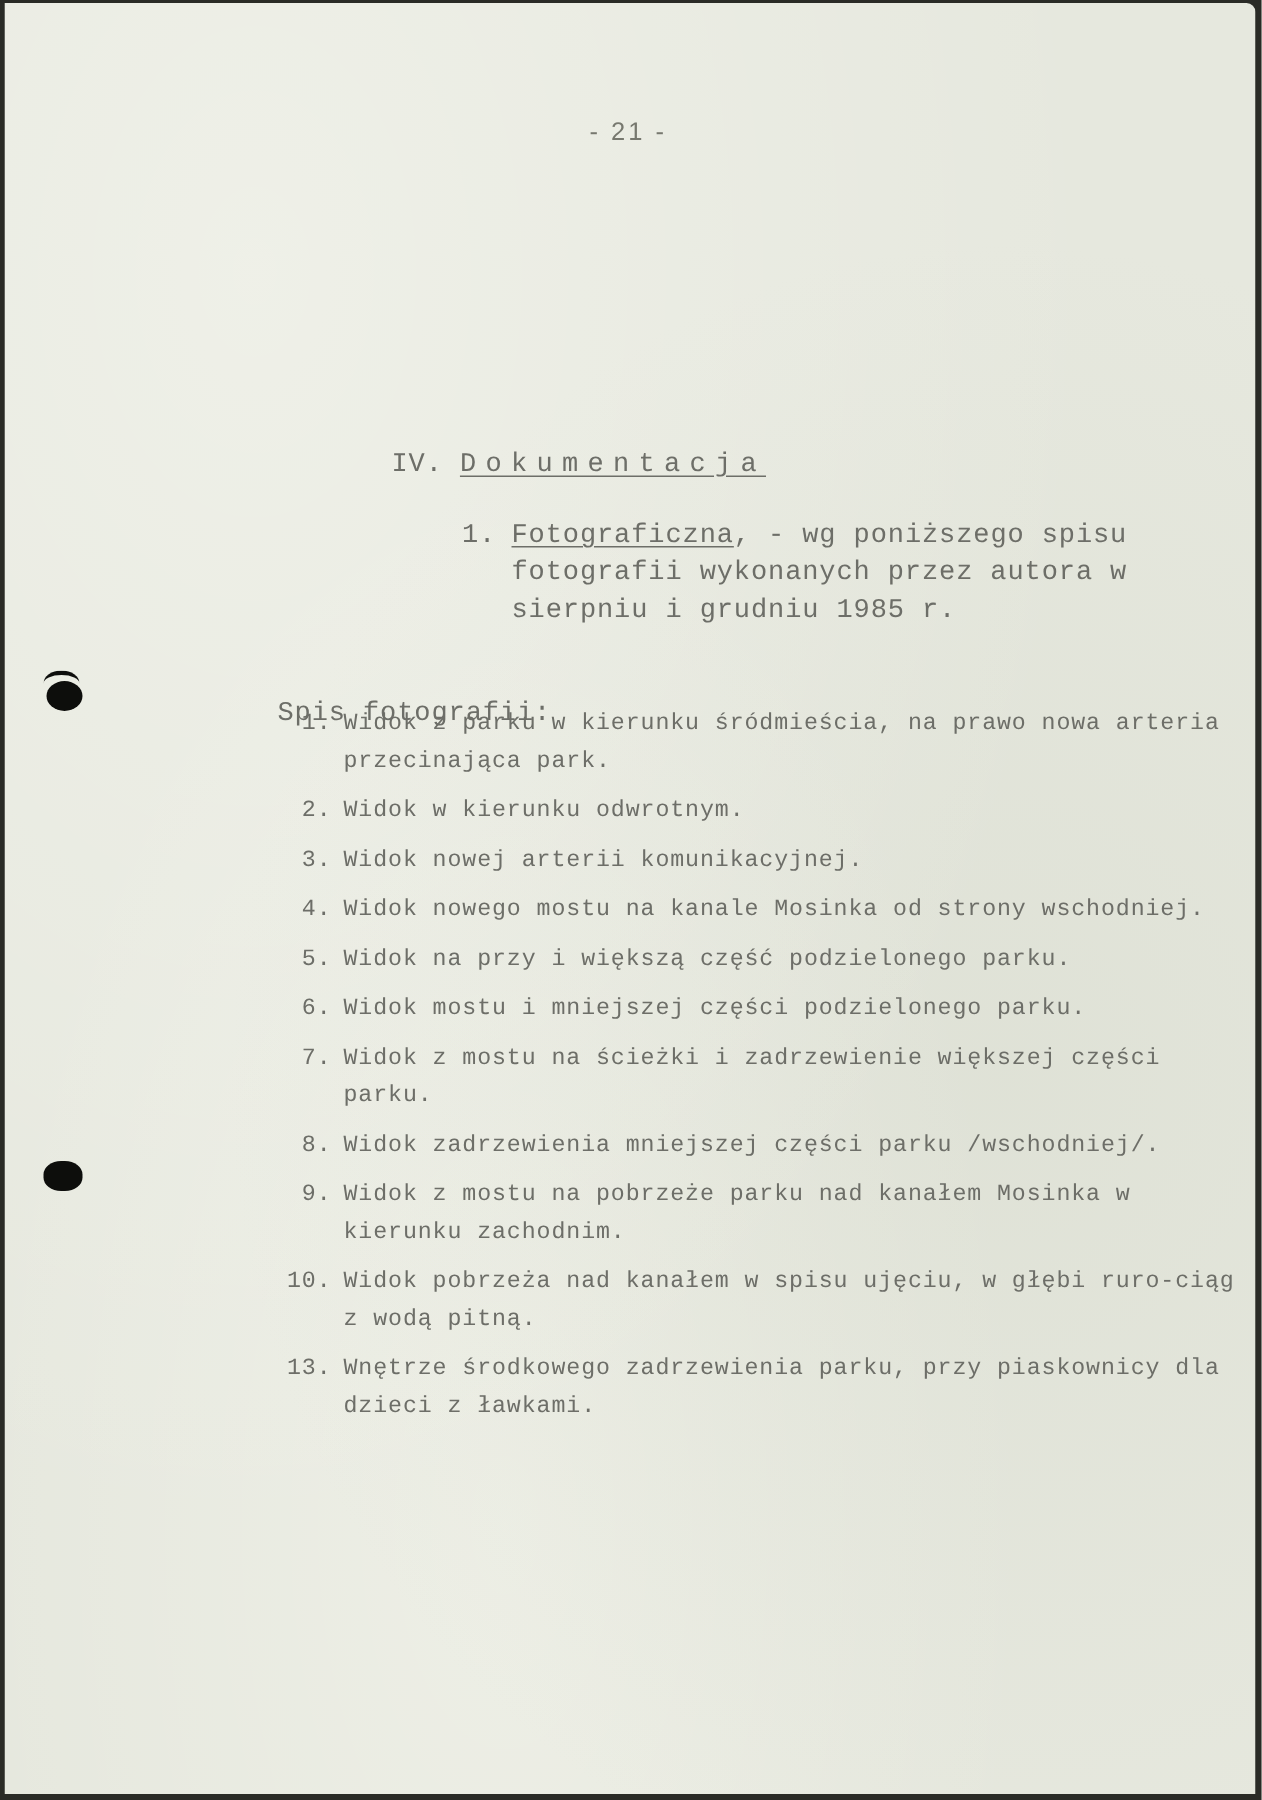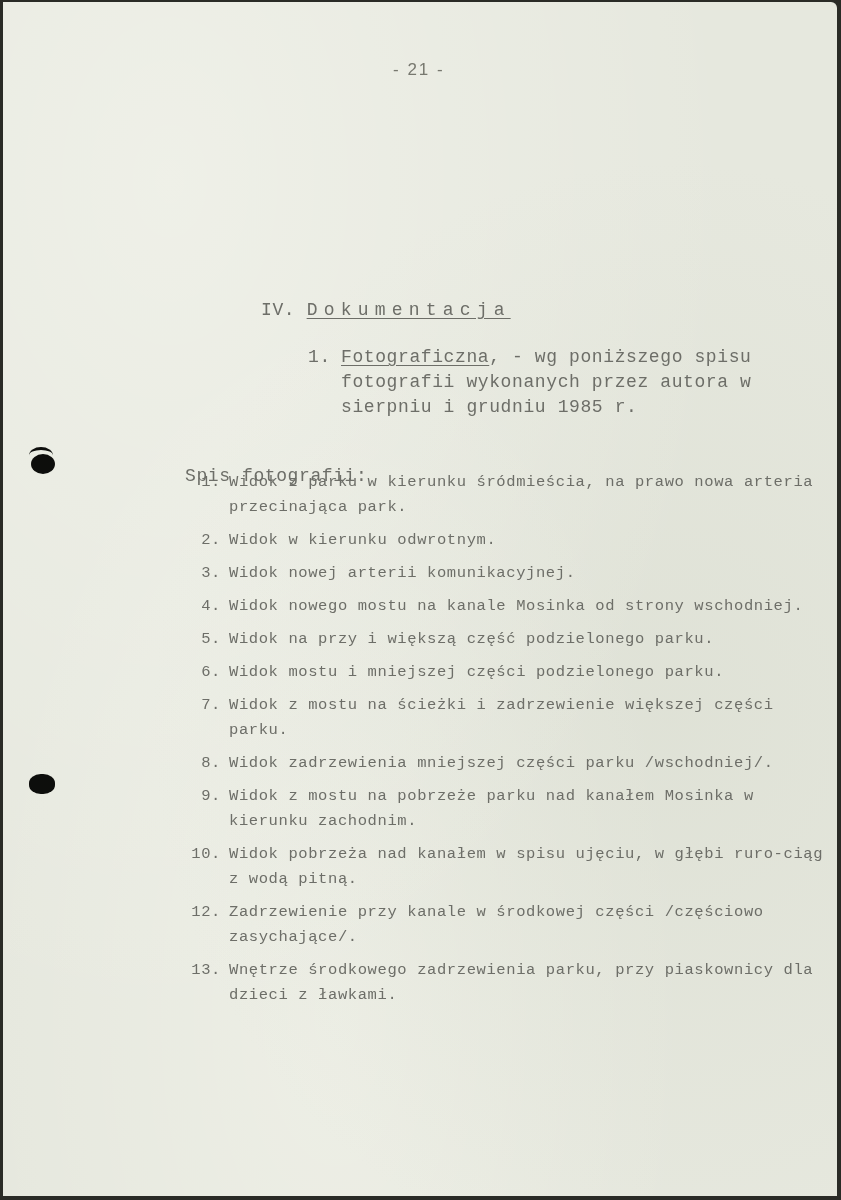--- a/index.html
+++ b/index.html
@@ -29,21 +29,21 @@
     }
     .text {
       color: #6d6e68;
       font-size: 18px;
       letter-spacing: 0.6px;
       white-space: pre;
       position: absolute;
     }
     .page-number {
       left: 390px;
-      top: 58px;
+      top: 76px;
       font-family: "Liberation Sans", sans-serif;
       font-size: 17px;
       letter-spacing: 2px;
       color: #77786f;
     }
     .section-heading {
       left: 258px;
       top: 298px;
     }
     .section-heading .title {
@@ -185,24 +185,20 @@
       </li>
     <li class="photo-item">
         <span class="num">9.</span>
         <span class="desc">Widok z mostu na pobrzeże parku nad kanałem Mosinka w kierunku zachodnim.</span>
       </li>
     <li class="photo-item">
         <span class="num">10.</span>
         <span class="desc">Widok pobrzeża nad kanałem w spisu ujęciu, w głębi ruro-ciąg z wodą pitną.</span>
       </li>
     <li class="photo-item">
-        <span class="num">12.</span>
-        <span class="desc">Zadrzewienie przy kanale w środkowej części /częściowo zasychające/.</span>
-      </li>
-    <li class="photo-item">
         <span class="num">13.</span>
         <span class="desc">Wnętrze środkowego zadrzewienia parku, przy piaskownicy dla dzieci z ławkami.</span>
       </li>
   </ul>
 
   <div class="punch-hole punch-1"></div>
   <div class="punch-hole punch-2"></div>
 </div>
 
 </body></html>

